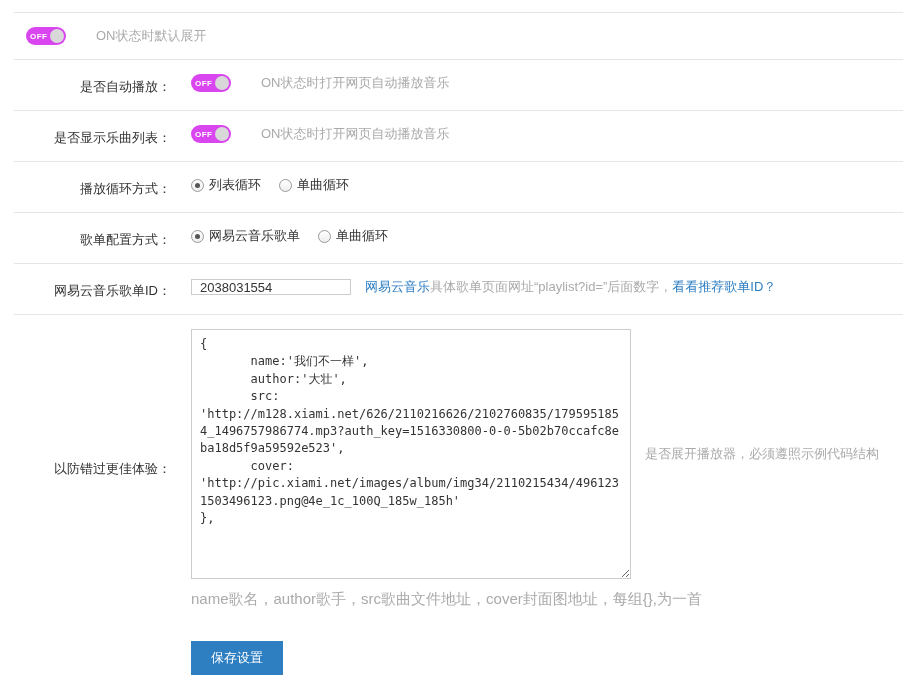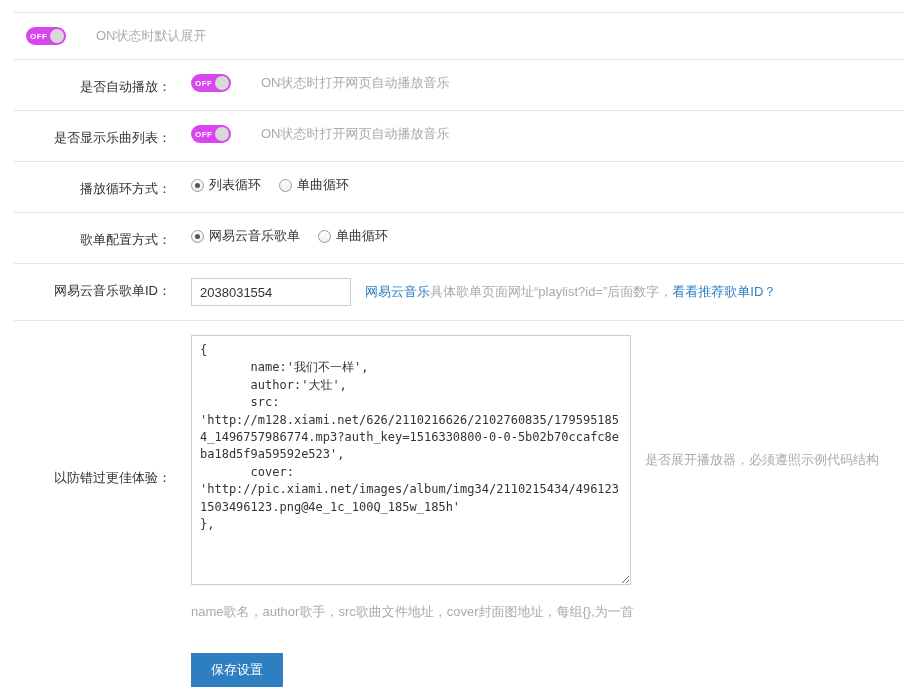--- a/index.html
+++ b/index.html
@@ -99,21 +99,21 @@
 }
 .radio-circle.checked::after {
   content: "";
   width: 5px;
   height: 5px;
   background: #555;
   border-radius: 50%;
 }
 .text-input {
   width: 160px;
-  height: 28px;
+  height: 16px;
   padding: 0 8px;
   border: 1px solid #ccc;
   font-size: 13px;
   color: #333;
   font-family: inherit;
 }
 .link { color: #2e7ec2; cursor: pointer; }
 .desc { color: #aaa; margin-left: 14px; }
 .textarea-wrap {
   display: flex;
@@ -134,22 +134,22 @@
   line-height: 1.45;
 }
 .textarea-side {
   margin-left: 14px;
   color: #aaa;
   font-size: 13px;
   align-self: center;
 }
 .help-under {
   color: #aaa;
-  font-size: 13px;
-  margin-top: 18px;
+  font-size: 15px;
+  margin-top: 11px;
 }
 .save-row {
   padding: 18px 0 12px 177px;
 }
 .save-btn {
   background: #2e7ec2;
   color: #fff;
   border: none;
   padding: 8px 20px;
   font-size: 13px;

